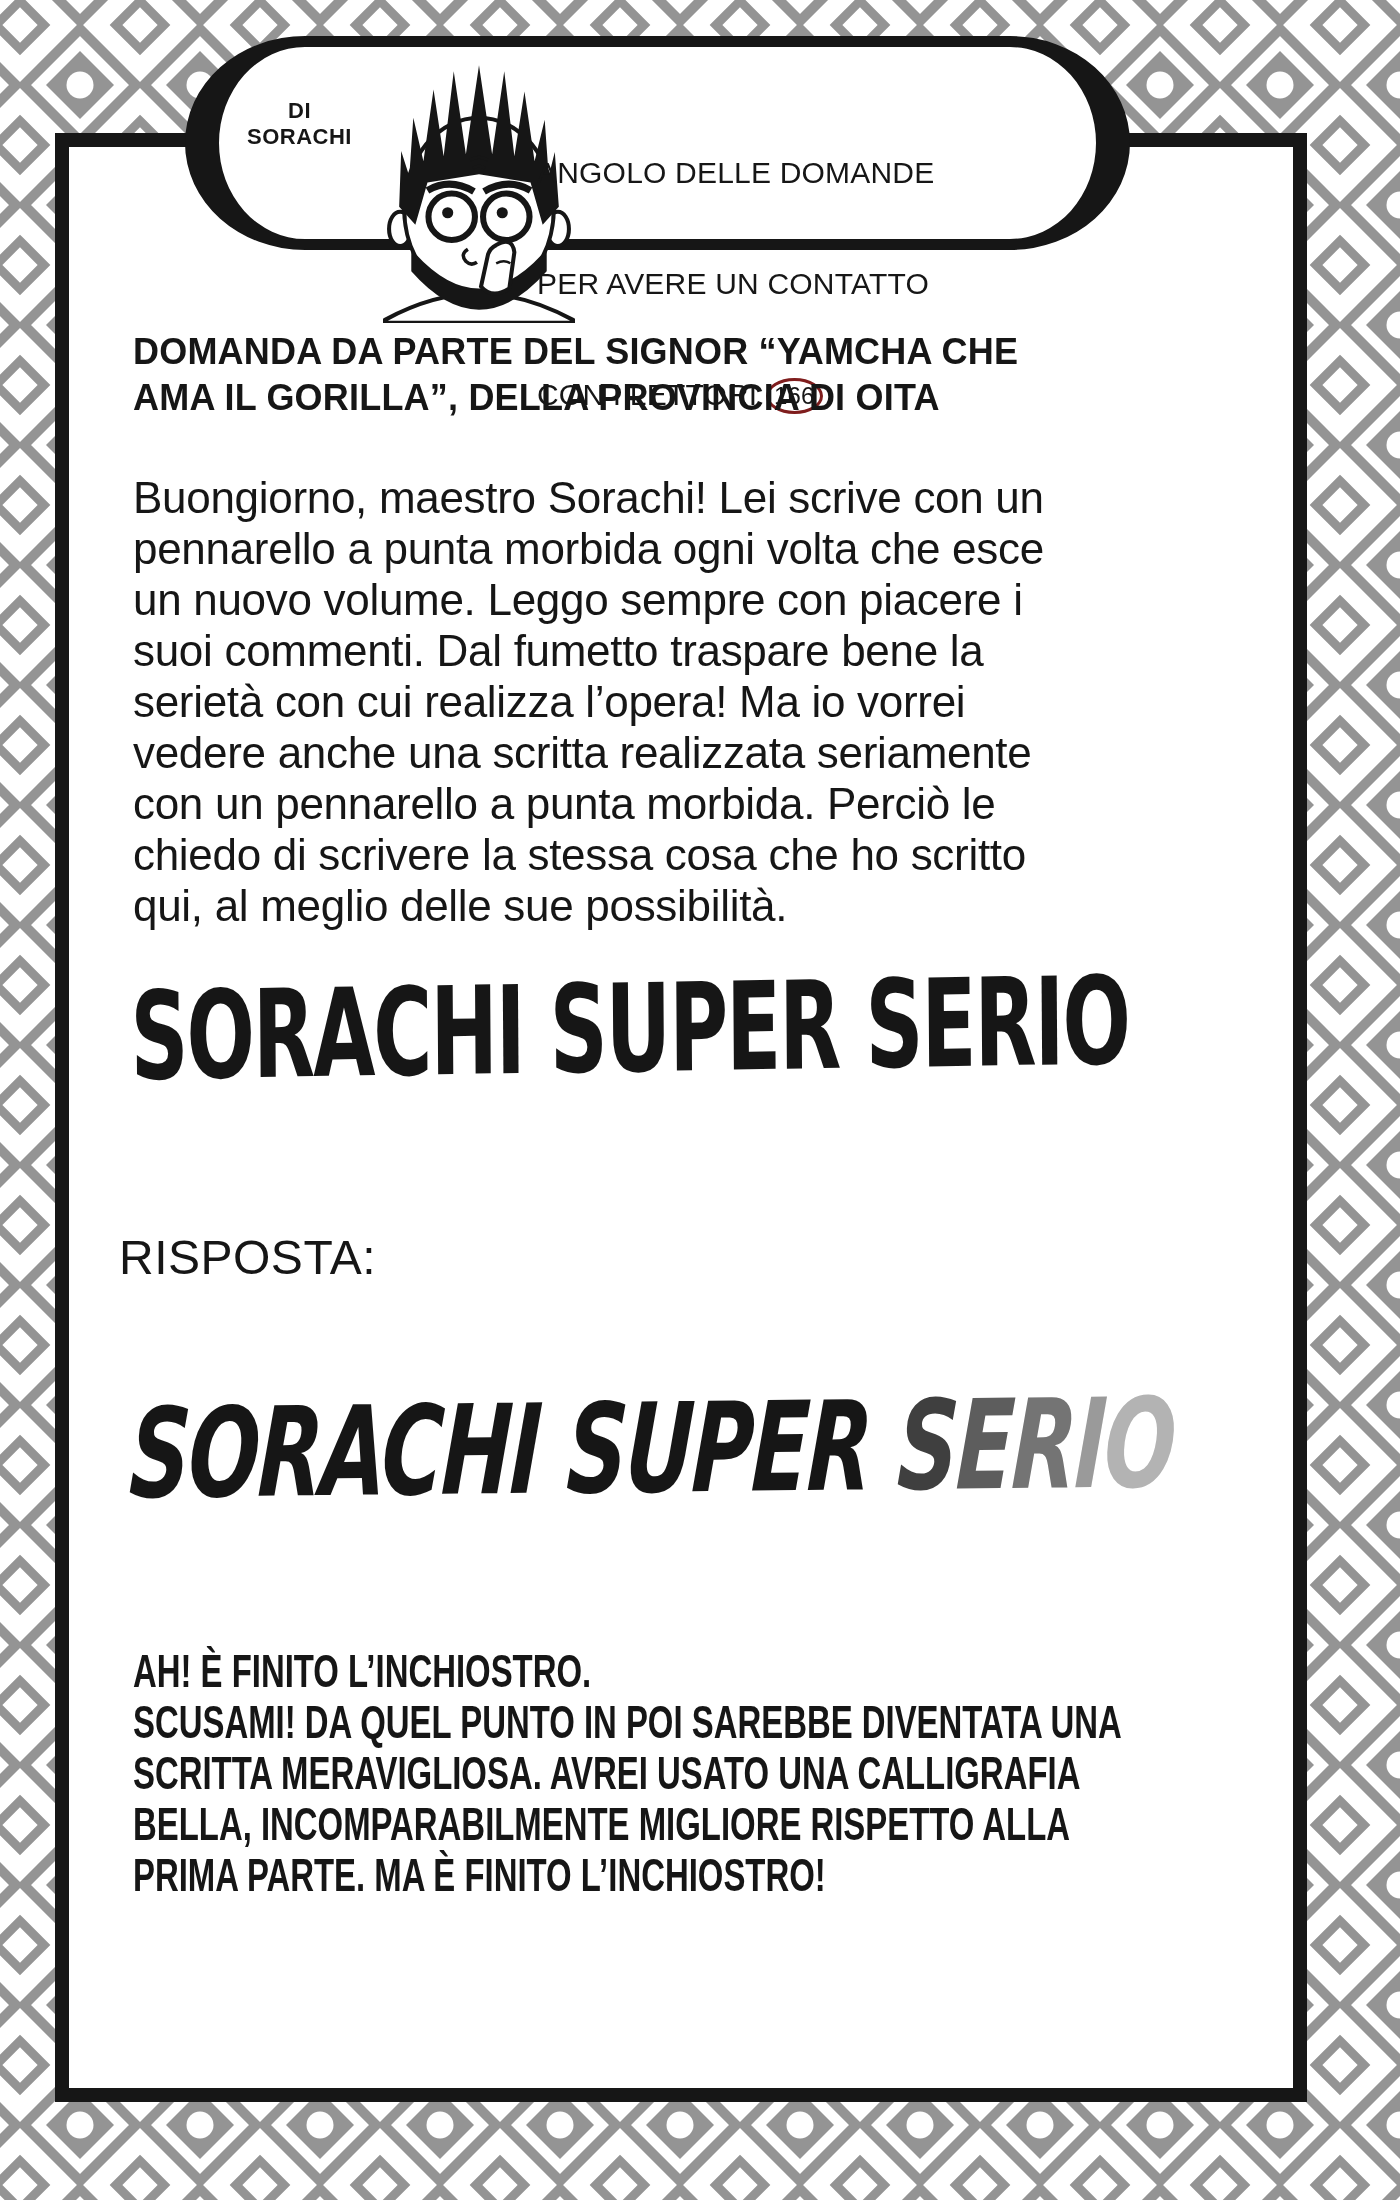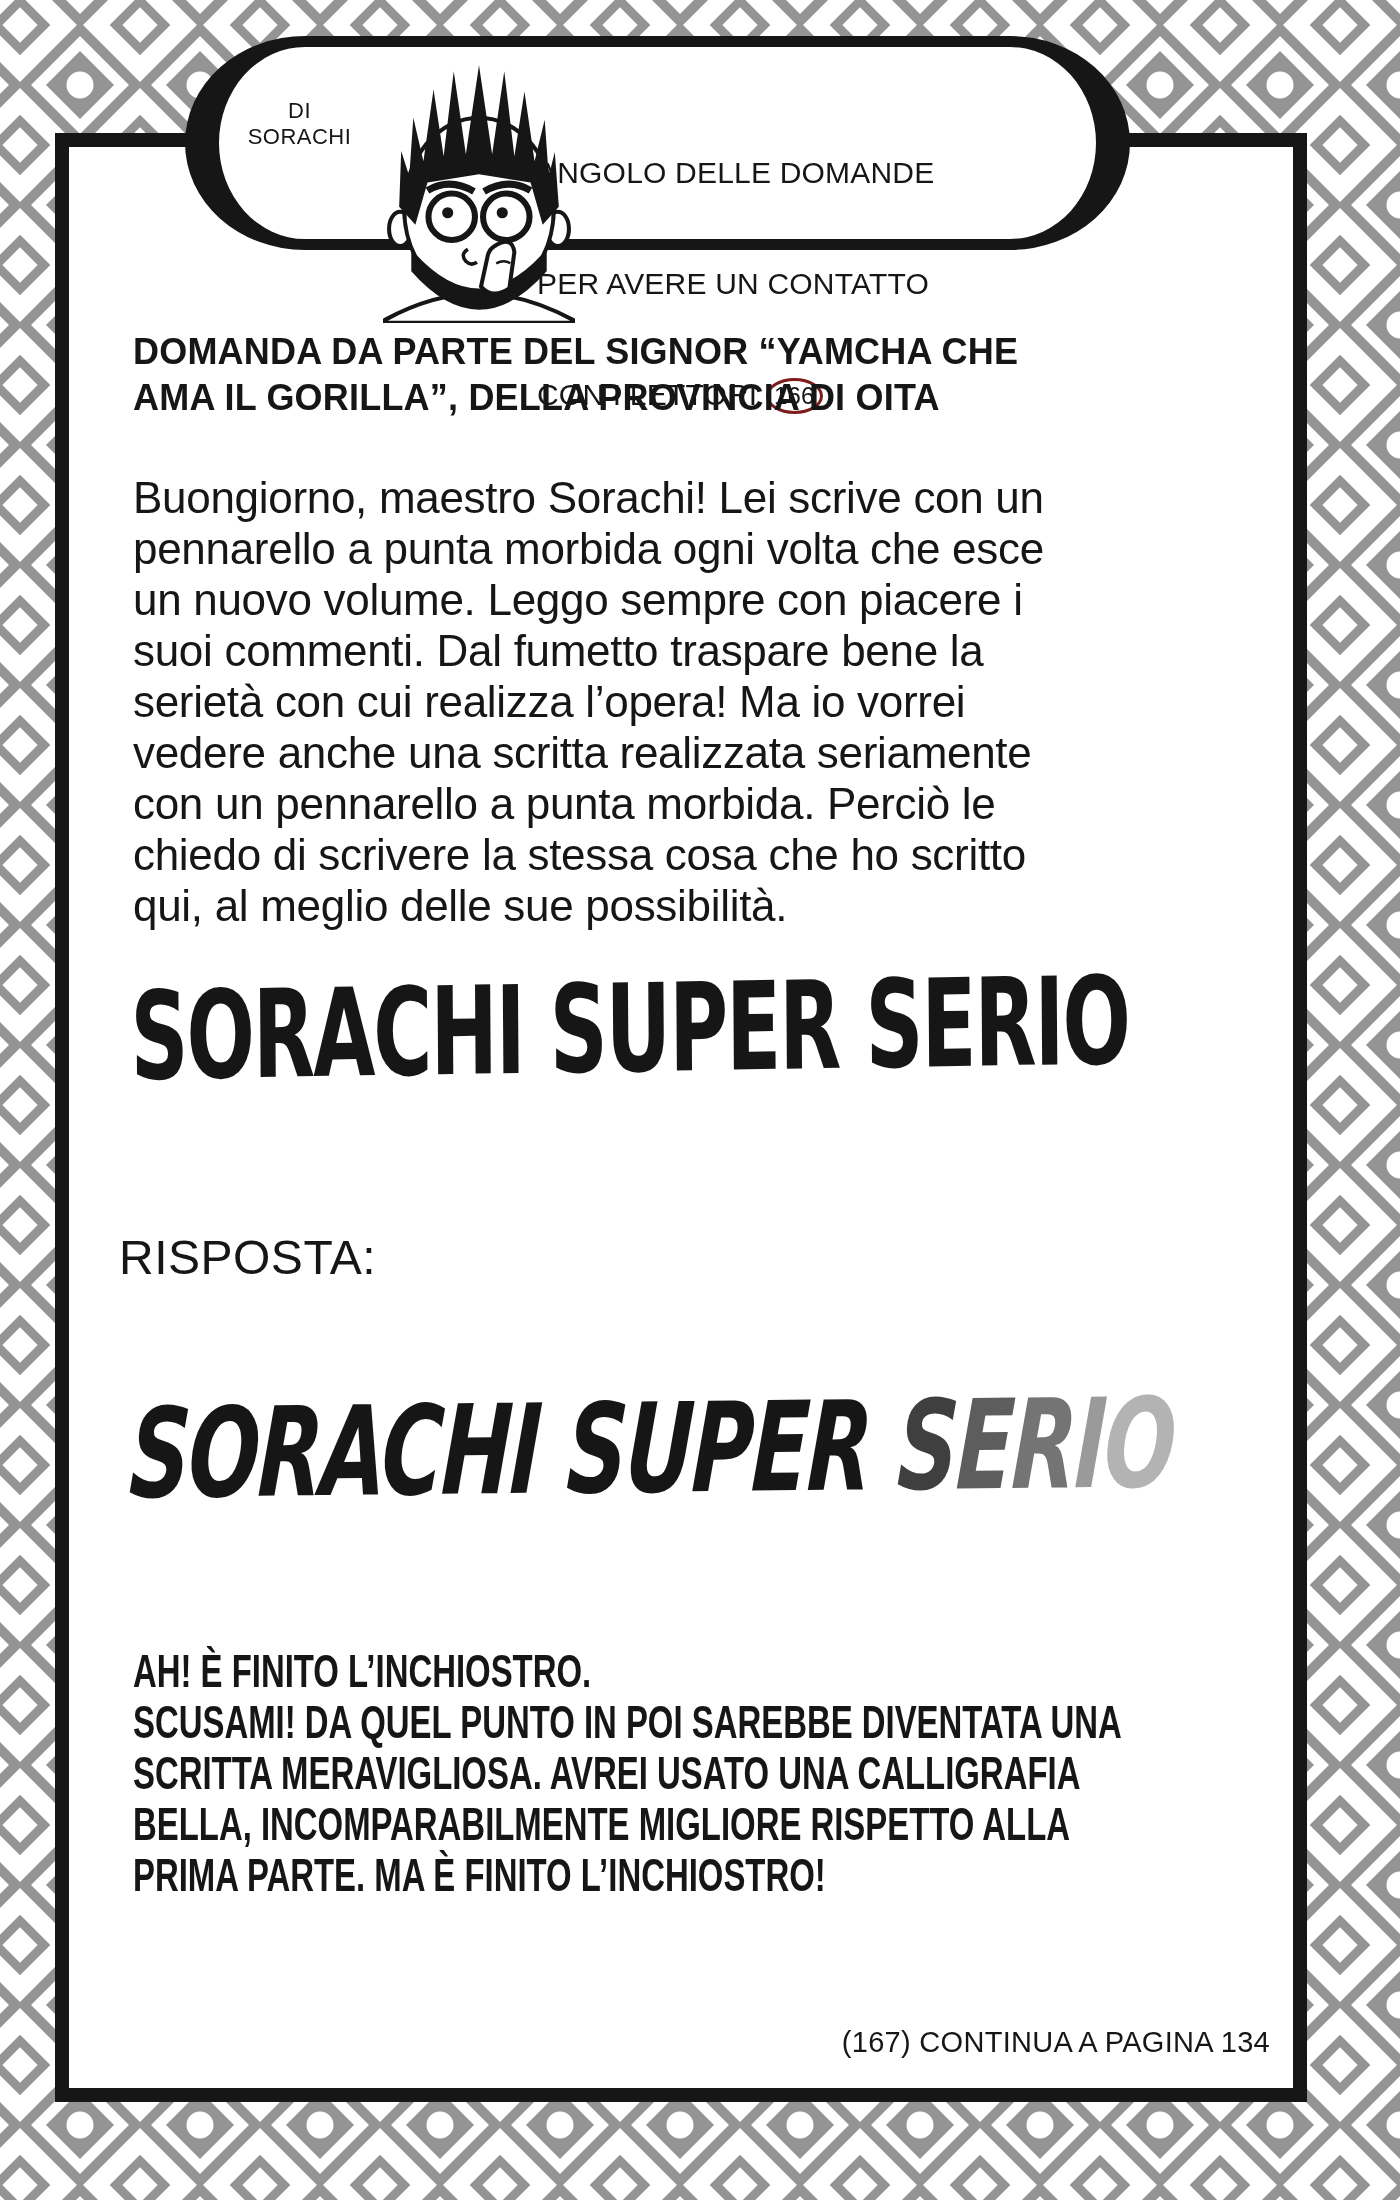--- a/index.html
+++ b/index.html
@@ -24,21 +24,21 @@
     position:absolute;z-index:2;
     left:185px;top:36px;width:945px;height:214px;
     background:#ffffff;
     border:solid #161616;border-width:11px 34px;
     border-radius:120px / 107px;
     box-sizing:border-box;
   }
   #byline{
     position:absolute;z-index:4;
     left:222px;top:98px;width:155px;
-    text-align:center;font-weight:normal;font-size:22px;line-height:26px;
+    text-align:center;font-weight:bold;font-size:22px;line-height:26px;
     letter-spacing:0.5px;
   }
   #gorilla{position:absolute;z-index:3;left:383px;top:55px;}
   #capsule-title{
     position:absolute;z-index:4;
     left:537px;top:80px;
     font-weight:normal;font-size:30px;line-height:37px;
     letter-spacing:0.2px;white-space:pre;
   }
   .issue-circle{
@@ -178,15 +178,14 @@
   <div id="q-signature">SORACHI SUPER SERIO</div>
 
   <div id="risposta-label">RISPOSTA:</div>
   <div id="answer-signature"><span style="color: rgb(22, 22, 22);">SORACHI SUPER </span><span style="color: rgb(63, 63, 63);">S</span><span style="color: rgb(93, 93, 93);">E</span><span style="color: rgb(116, 116, 116);">R</span><span style="color: rgb(154, 154, 154);">I</span><span style="color: rgb(179, 179, 179);">O</span></div>
   <div id="answer-note">AH! È FINITO L’INCHIOSTRO.
 SCUSAMI! DA QUEL PUNTO IN POI SAREBBE DIVENTATA UNA
 SCRITTA MERAVIGLIOSA. AVREI USATO UNA CALLIGRAFIA
 BELLA, INCOMPARABILMENTE MIGLIORE RISPETTO ALLA
 PRIMA PARTE. MA È FINITO L’INCHIOSTRO!</div>
 
-  <div id="footer-note">(167) CONTINUA A PAGINA 134</div>
 
 </div>
 
 </body></html>

